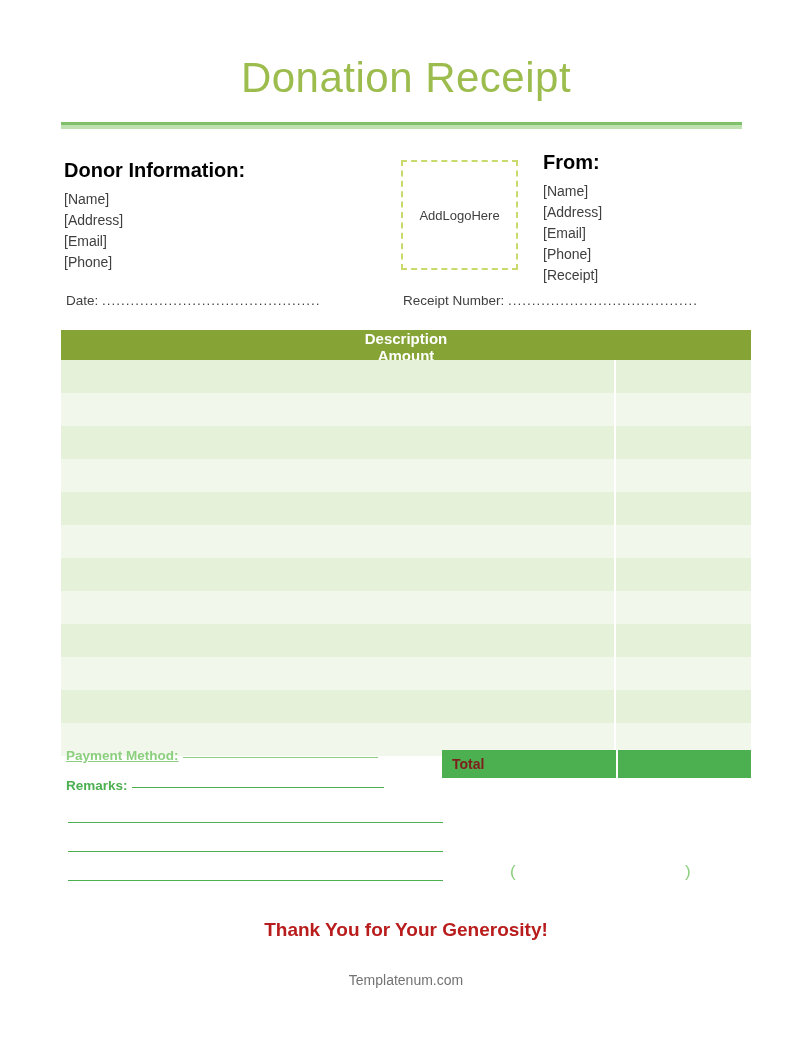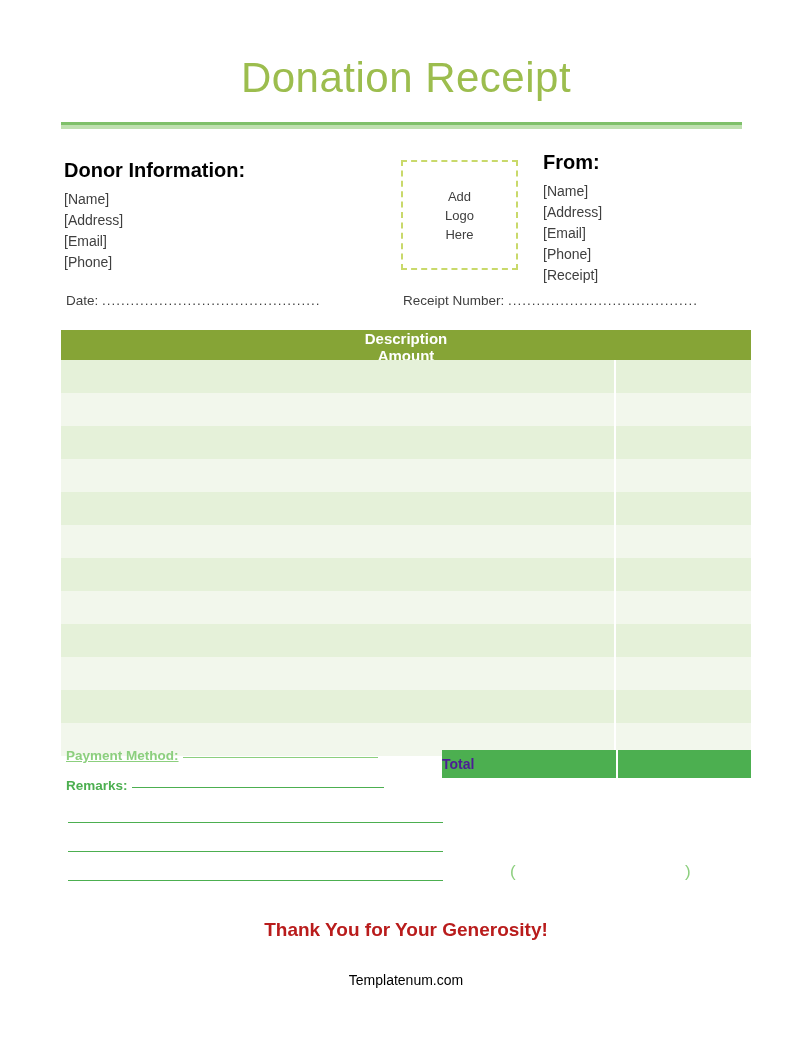--- a/index.html
+++ b/index.html
@@ -76,21 +76,21 @@
 
   .logo-box {
     position: absolute;
     left: 401px;
     top: 160px;
     width: 117px;
     height: 110px;
     border: 2px dashed #c9d96b;
     box-sizing: border-box;
     display: flex;
-    flex-direction: column;
+    flex-direction: row;
     align-items: center;
     justify-content: center;
     font-size: 13px;
     color: #3f3f3f;
     line-height: 19px;
     text-align: center;
   }
 
   .from-block {
     position: absolute;
@@ -204,25 +204,26 @@
     position: absolute;
     left: 442px;
     top: 750px;
     width: 309px;
     height: 28px;
     display: flex;
   }
   .total-label {
     width: 176px;
     background: #4caf50;
-    color: #4c1d95;
+    color: #7f1d1d;
     font-size: 14px;
     font-weight: bold;
     display: flex;
     align-items: center;
+    padding-left: 10px;
     box-sizing: border-box;
     border-right: 2px solid #ffffff;
   }
   .total-value {
     flex: 1;
     background: #4caf50;
   }
 
   .paren {
     position: absolute;
@@ -244,21 +245,21 @@
     font-weight: bold;
     color: #b91c1c;
   }
   .site {
     position: absolute;
     left: 61px;
     top: 972px;
     width: 690px;
     text-align: center;
     font-size: 14px;
-    color: #000000;
+    color: #737373;
   }
 </style>
 </head>
 <body>
 
 <div class="page">
 
   <div class="title">Donation Receipt</div>
 
   <div class="rule-wrap">

